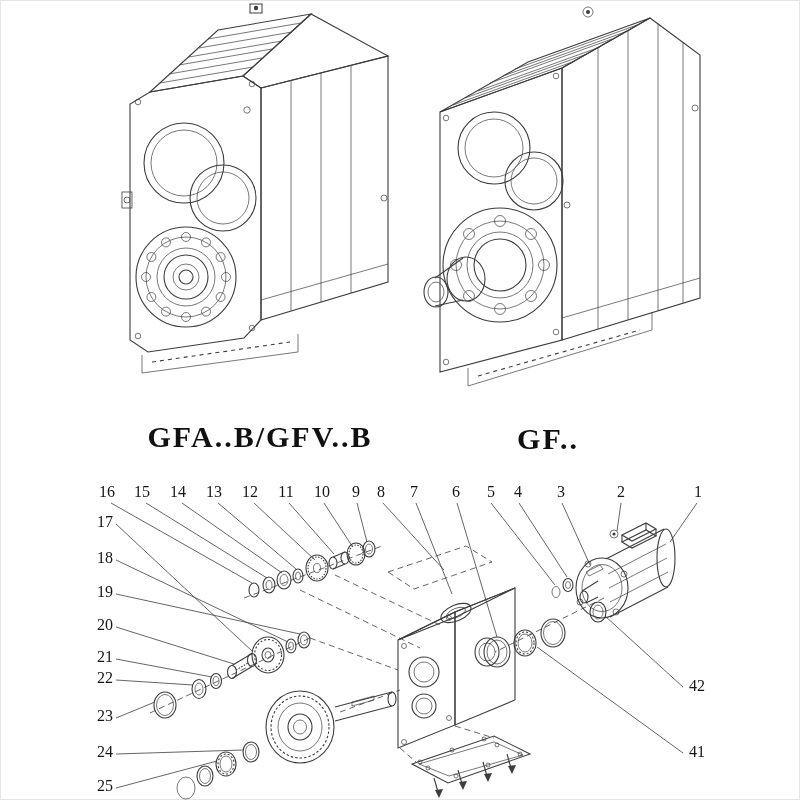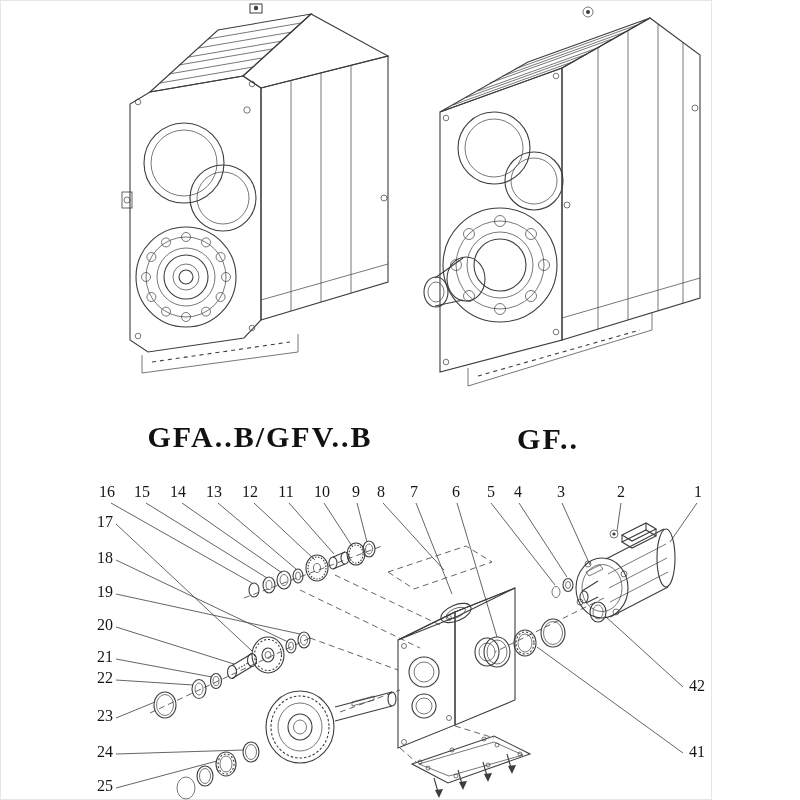--- a/index.html
+++ b/index.html
@@ -1,16 +1,16 @@
 <!DOCTYPE html>
 <html><head>
 <meta charset="utf-8">
 <style>
   html,body{margin:0;padding:0;background:#ffffff;}
-  .page{position:relative;width:712px;height:800px;background:#ffffff;overflow:hidden;
+  .page{position:relative;width:800px;height:800px;background:#ffffff;overflow:hidden;
         font-family:"Liberation Serif", serif; box-shadow: inset 0 0 0 1px #e6e6e6;}
   svg{display:block}
   .art path,.art line,.art circle,.art ellipse,.art polygon{fill:none;stroke:#3d3d3d;stroke-width:1.1;}
   .art .thin{stroke-width:0.7;}
   .art .dash{stroke-dasharray:6 4;stroke-width:0.8;}
   .art .teeth{fill:none;stroke:#3d3d3d;}
   .art .leader{stroke:#3d3d3d;stroke-width:0.8;}
   .art .fill{fill:#3d3d3d;stroke:none;}
   text.callout{font-family:"Liberation Serif",serif;font-size:16px;fill:#161616;}
   text.model-label{font-family:"Liberation Serif",serif;font-size:30px;font-weight:bold;fill:#111;letter-spacing:2px;}

